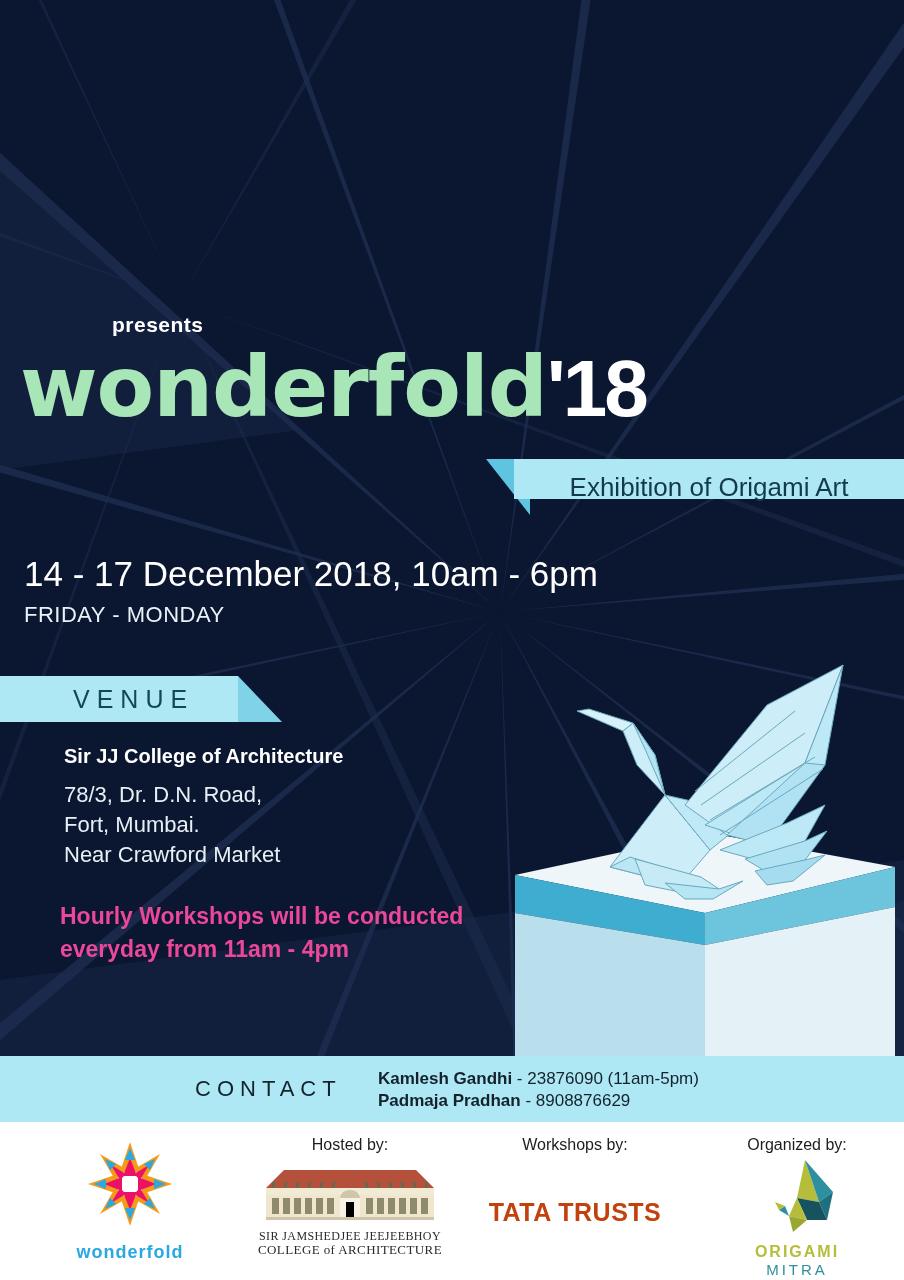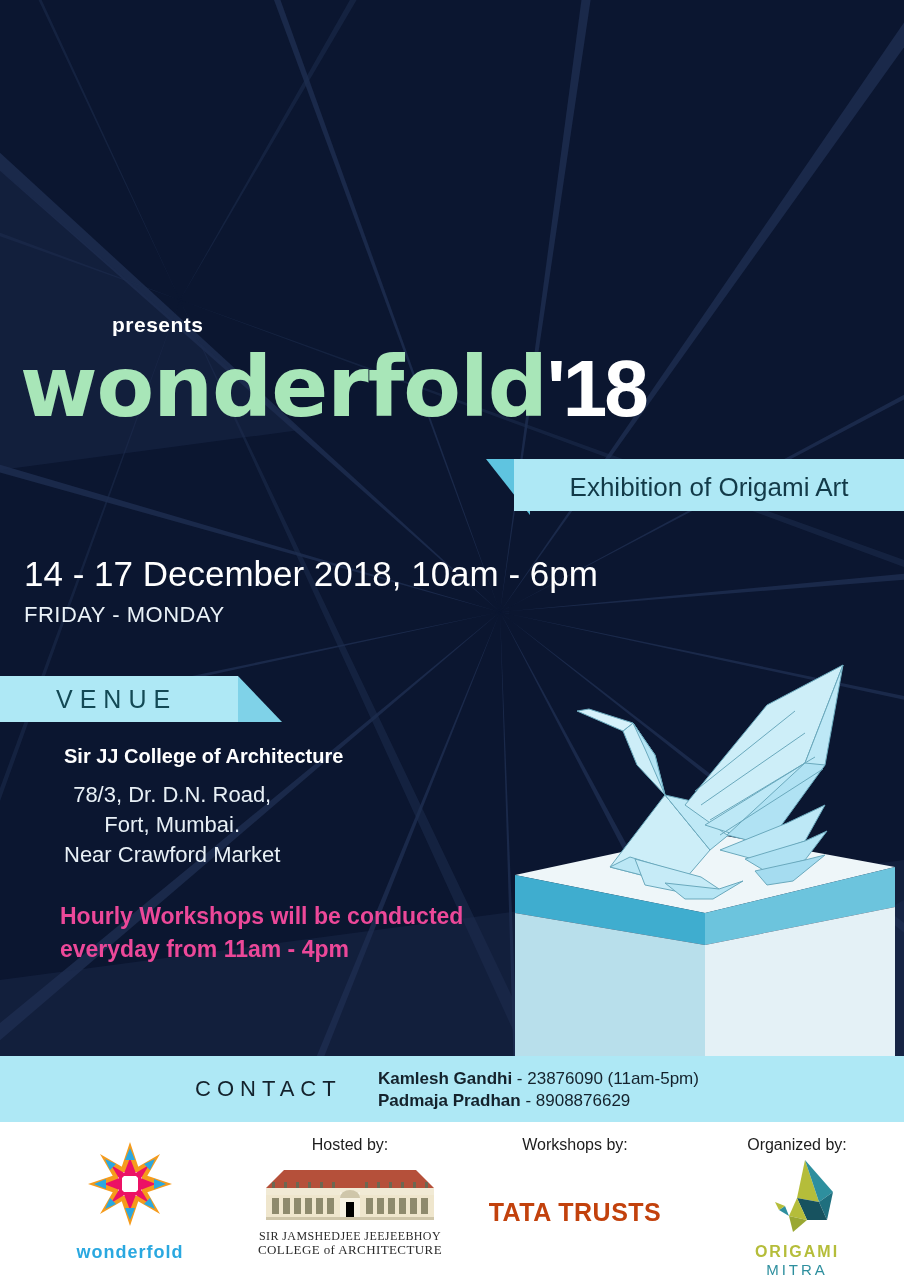--- a/index.html
+++ b/index.html
@@ -49,21 +49,21 @@
 
   
   #exh-wrap { position:absolute; left:486px; top:459px; }
   #exh-tail {
     position:absolute; left:0; top:0; width:44px; height:56px;
     background:#5fc4e0;
     -webkit-clip-path:polygon(0 0, 44px 0, 44px 56px);
     clip-path:polygon(0 0, 44px 0, 44px 56px);
   }
   #exh-bar {
-    position:absolute; left:28px; top:0; width:390px; height:52px;
+    position:absolute; left:28px; top:0; width:390px; height:40px;
     background:#aee8f5;
   }
   #exh-bar span {
     display:block; text-align:center; line-height:56px;
     color:#123a48; font-size:26px; font-weight:400;
   }
 
   .dateline {
     position:absolute; left:24px; top:554px;
     color:#ffffff; font-size:35px; font-weight:400; letter-spacing:0px;
@@ -71,39 +71,40 @@
   .daysline {
     position:absolute; left:24px; top:602px;
     color:#eaf2f8; font-size:22px; letter-spacing:0.5px;
   }
 
   
   #venue-wrap { position:absolute; left:0px; top:676px; }
   #venue-bar {
     position:absolute; left:0; top:0; width:238px; height:46px;
     background:#aee8f5;
+    padding-left:17px;
   }
   #venue-bar span {
     display:block; line-height:46px; padding-left:56px;
     color:#134955; font-size:25px; letter-spacing:7px; font-weight:400;
   }
   #venue-tail {
     position:absolute; left:238px; top:0; width:44px; height:46px;
     background:#7fd2e8;
     -webkit-clip-path:polygon(0 0, 44px 46px, 0 46px);
     clip-path:polygon(0 0, 44px 46px, 0 46px);
   }
 
   .venue-name {
     position:absolute; left:64px; top:745px;
     color:#ffffff; font-size:20px; font-weight:700;
   }
   .venue-lines { position:absolute; left:64px; top:780px; }
   .venue-lines div {
-    color:#e8f0f6; font-size:22px; line-height:30px; font-weight:400;text-align:center;
+    color:#e8f0f6; font-size:22px; line-height:30px; font-weight:400;
   }
   .workshop { position:absolute; left:60px; top:900px; }
   .workshop div {
     color:#ec4899; font-size:23px; line-height:33px; font-weight:700;
   }
 
   
   #art { position:absolute; left:505px; top:645px; width:399px; height:415px; }
 
   

